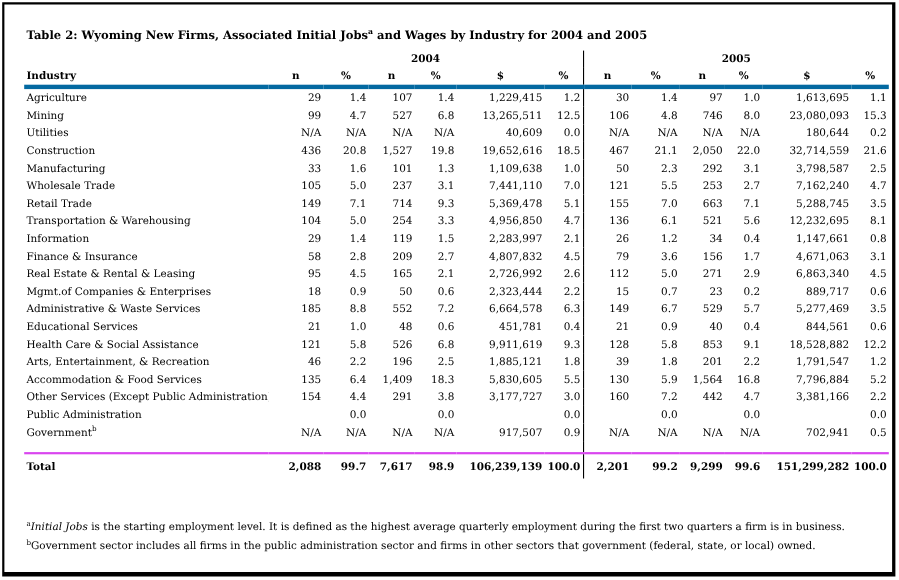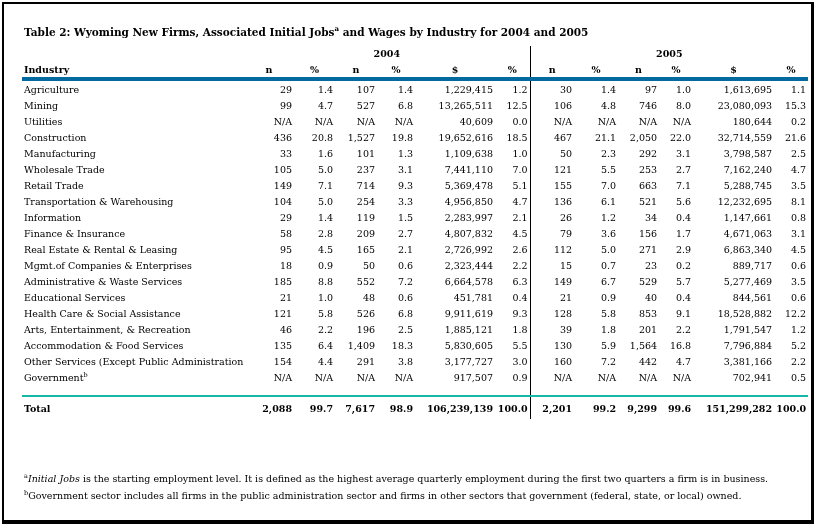--- a/index.html
+++ b/index.html
@@ -30,21 +30,21 @@
   tr.yearrow th { height:15px; text-align:center; }
   tr.grprow th { height:13px; text-align:center; }
   tr.subrow th { height:16px; text-align:center; border-bottom:4px solid #0369a1; }
   tr.subrow th.ind { text-align:left; padding-left:2px; }
   .tbl tbody td { height:16px; text-align:right; padding-right:2px; }
   .tbl td.ind { text-align:left; padding-left:2px; padding-right:0; }
   .tbl td.ind sup { font-size:6.5px; }
   .div-left { border-left:1px solid #000; }
   tr.spacer td { height:10px; }
   tr.total td {
-    font-weight:bold; border-top:2px solid #14b8a6; height:22px;
+    font-weight:bold; border-top:2px solid #d946ef; height:22px;
   }
   .footnote {
     position:absolute; left:24px; font-size:9.5px; white-space:nowrap;
   }
   .footnote sup { font-size:6.5px; }
   .footnote .it { font-style:italic; }
   .fn-a { top:472px; }
   .fn-b { top:489px; }
 </style>
 </head>
@@ -357,20 +357,35 @@
         <td>3,177,727</td>
         <td>3.0</td>
         <td class="div-left">160</td>
         <td>7.2</td>
         <td>442</td>
         <td>4.7</td>
         <td>3,381,166</td>
         <td>2.2</td>
       </tr>
       <tr>
+        <td class="ind">Public Administration</td>
+        <td></td>
+        <td>0.0</td>
+        <td></td>
+        <td>0.0</td>
+        <td></td>
+        <td>0.0</td>
+        <td class="div-left"></td>
+        <td>0.0</td>
+        <td></td>
+        <td>0.0</td>
+        <td></td>
+        <td>0.0</td>
+      </tr>
+      <tr>
         <td class="ind">Government<sup>b</sup></td>
         <td>N/A</td>
         <td>N/A</td>
         <td>N/A</td>
         <td>N/A</td>
         <td>917,507</td>
         <td>0.9</td>
         <td class="div-left">N/A</td>
         <td>N/A</td>
         <td>N/A</td>

